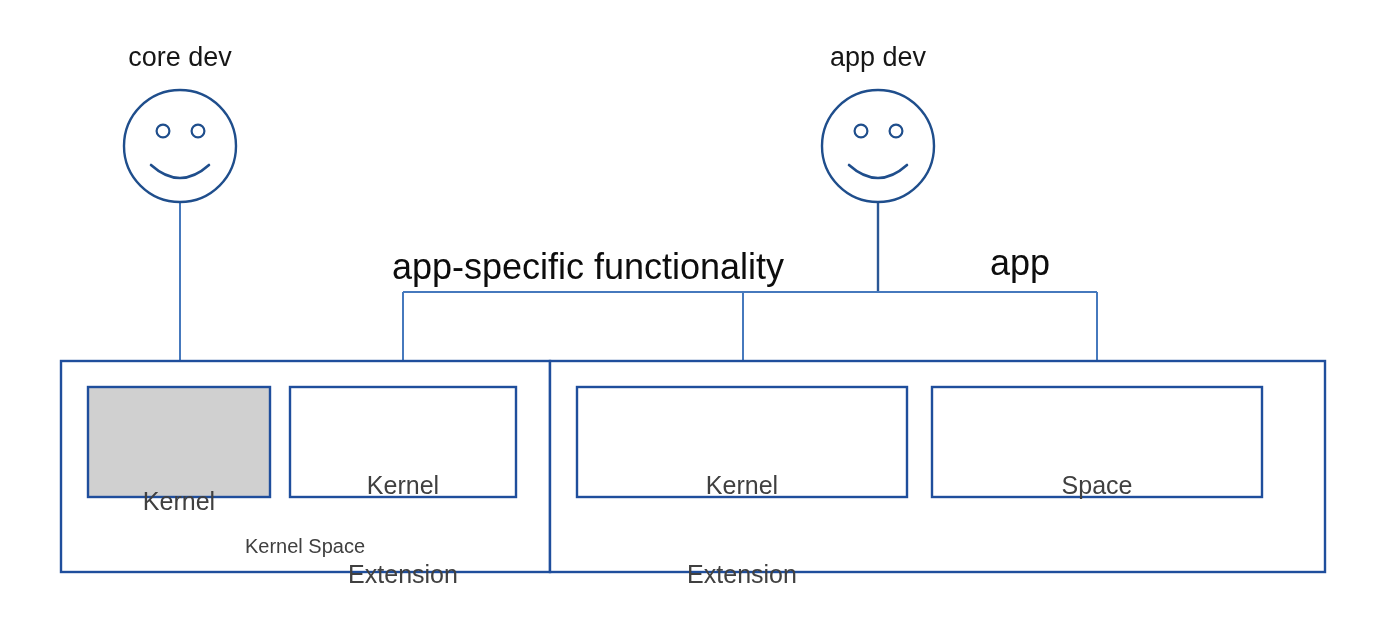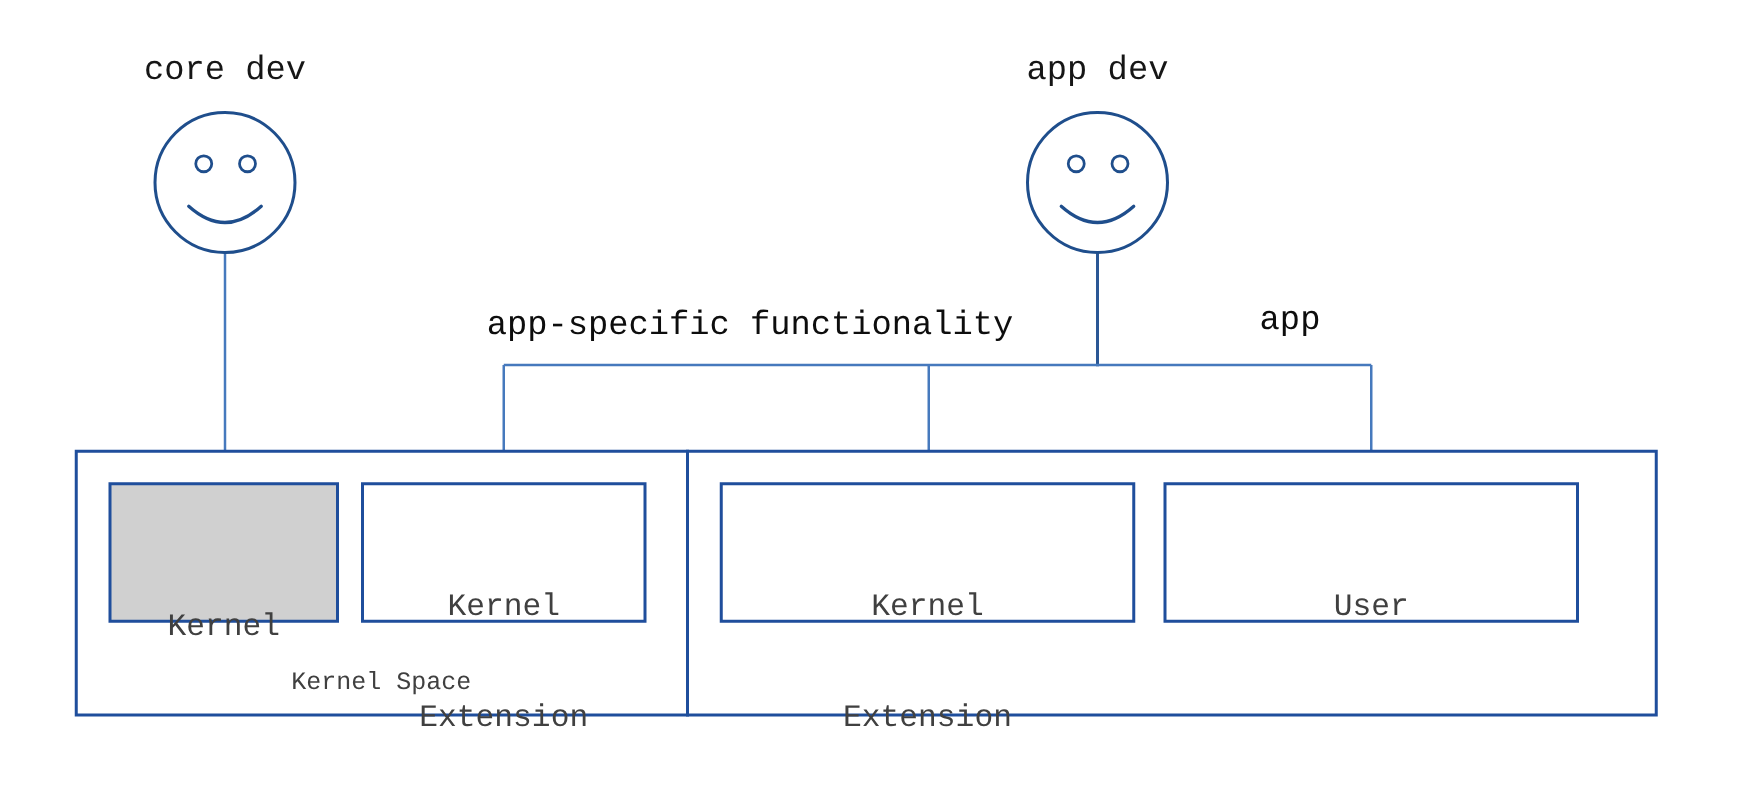--- a/index.html
+++ b/index.html
@@ -11,44 +11,42 @@
   body {
     font-family: "Liberation Sans", sans-serif;
     color: #1a1a1a;
   }
   #canvas {
     position: relative;
     width: 1400px;
     height: 634px;
     background: #ffffff;
     overflow: hidden;
-    font-family: Liberation Mono, monospace;
   }
   #diagram-svg {
     position: absolute;
     left: 0;
     top: 0;
     width: 1400px;
     height: 634px;
   }
   
   .lbl {
     position: absolute;
     white-space: pre;
     text-align: center;
     line-height: 1.18;
   }
   .actor-label {
     font-size: 27px;
     color: #161616;
   }
   .edge-label {
-    font-size: 27px;
+    font-size: 36px;
     color: #0d0d0d;
-    margin-left: 12px;
   }
   .box-label {
     font-size: 25px;
     color: #404040;
   }
   .region-label {
     font-size: 20px;
     color: #404040;
   }
   .center-x {
@@ -127,18 +125,18 @@
     <div>Kernel</div>
     <div>Extension</div>
   </div>
 
   <div class="lbl box-label center-x" style="left:742px; top:412px;">
     <div>Kernel</div>
     <div>Extension</div>
   </div>
 
   <div class="lbl box-label center-x" style="left:1097px; top:412px;">
-    <div>User</div>
+    <div>Space</div>
   </div>
 
   <div class="lbl region-label center-x" style="left:305px; top:535px;">Kernel Space</div>
 
 </div>
 
 </body></html>

